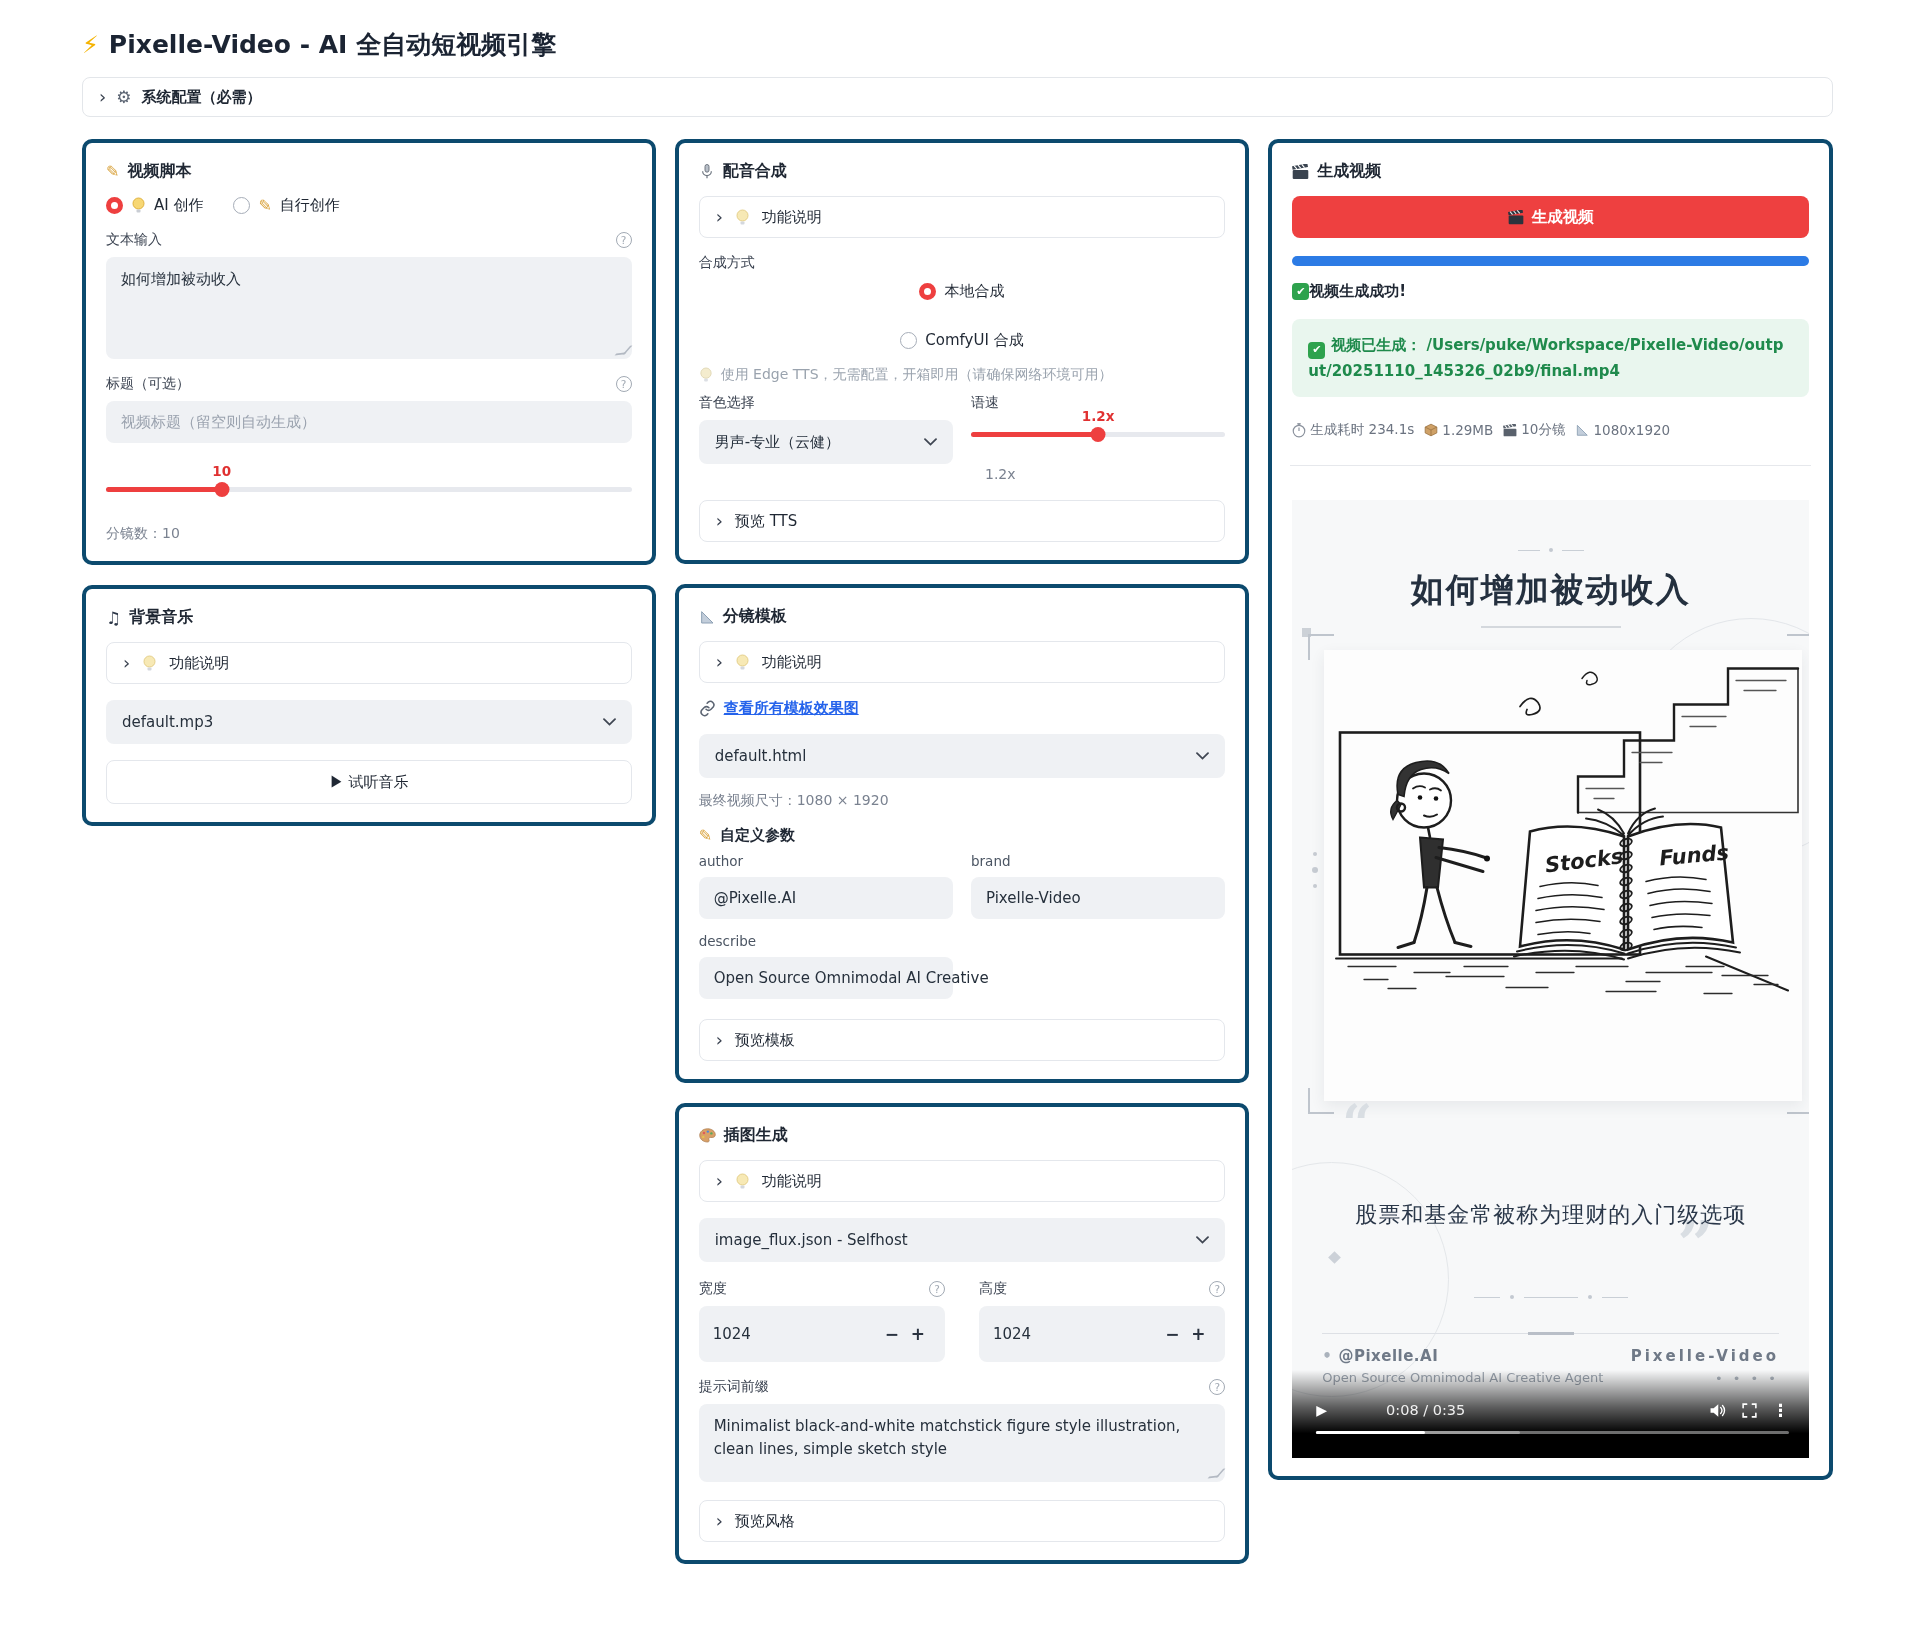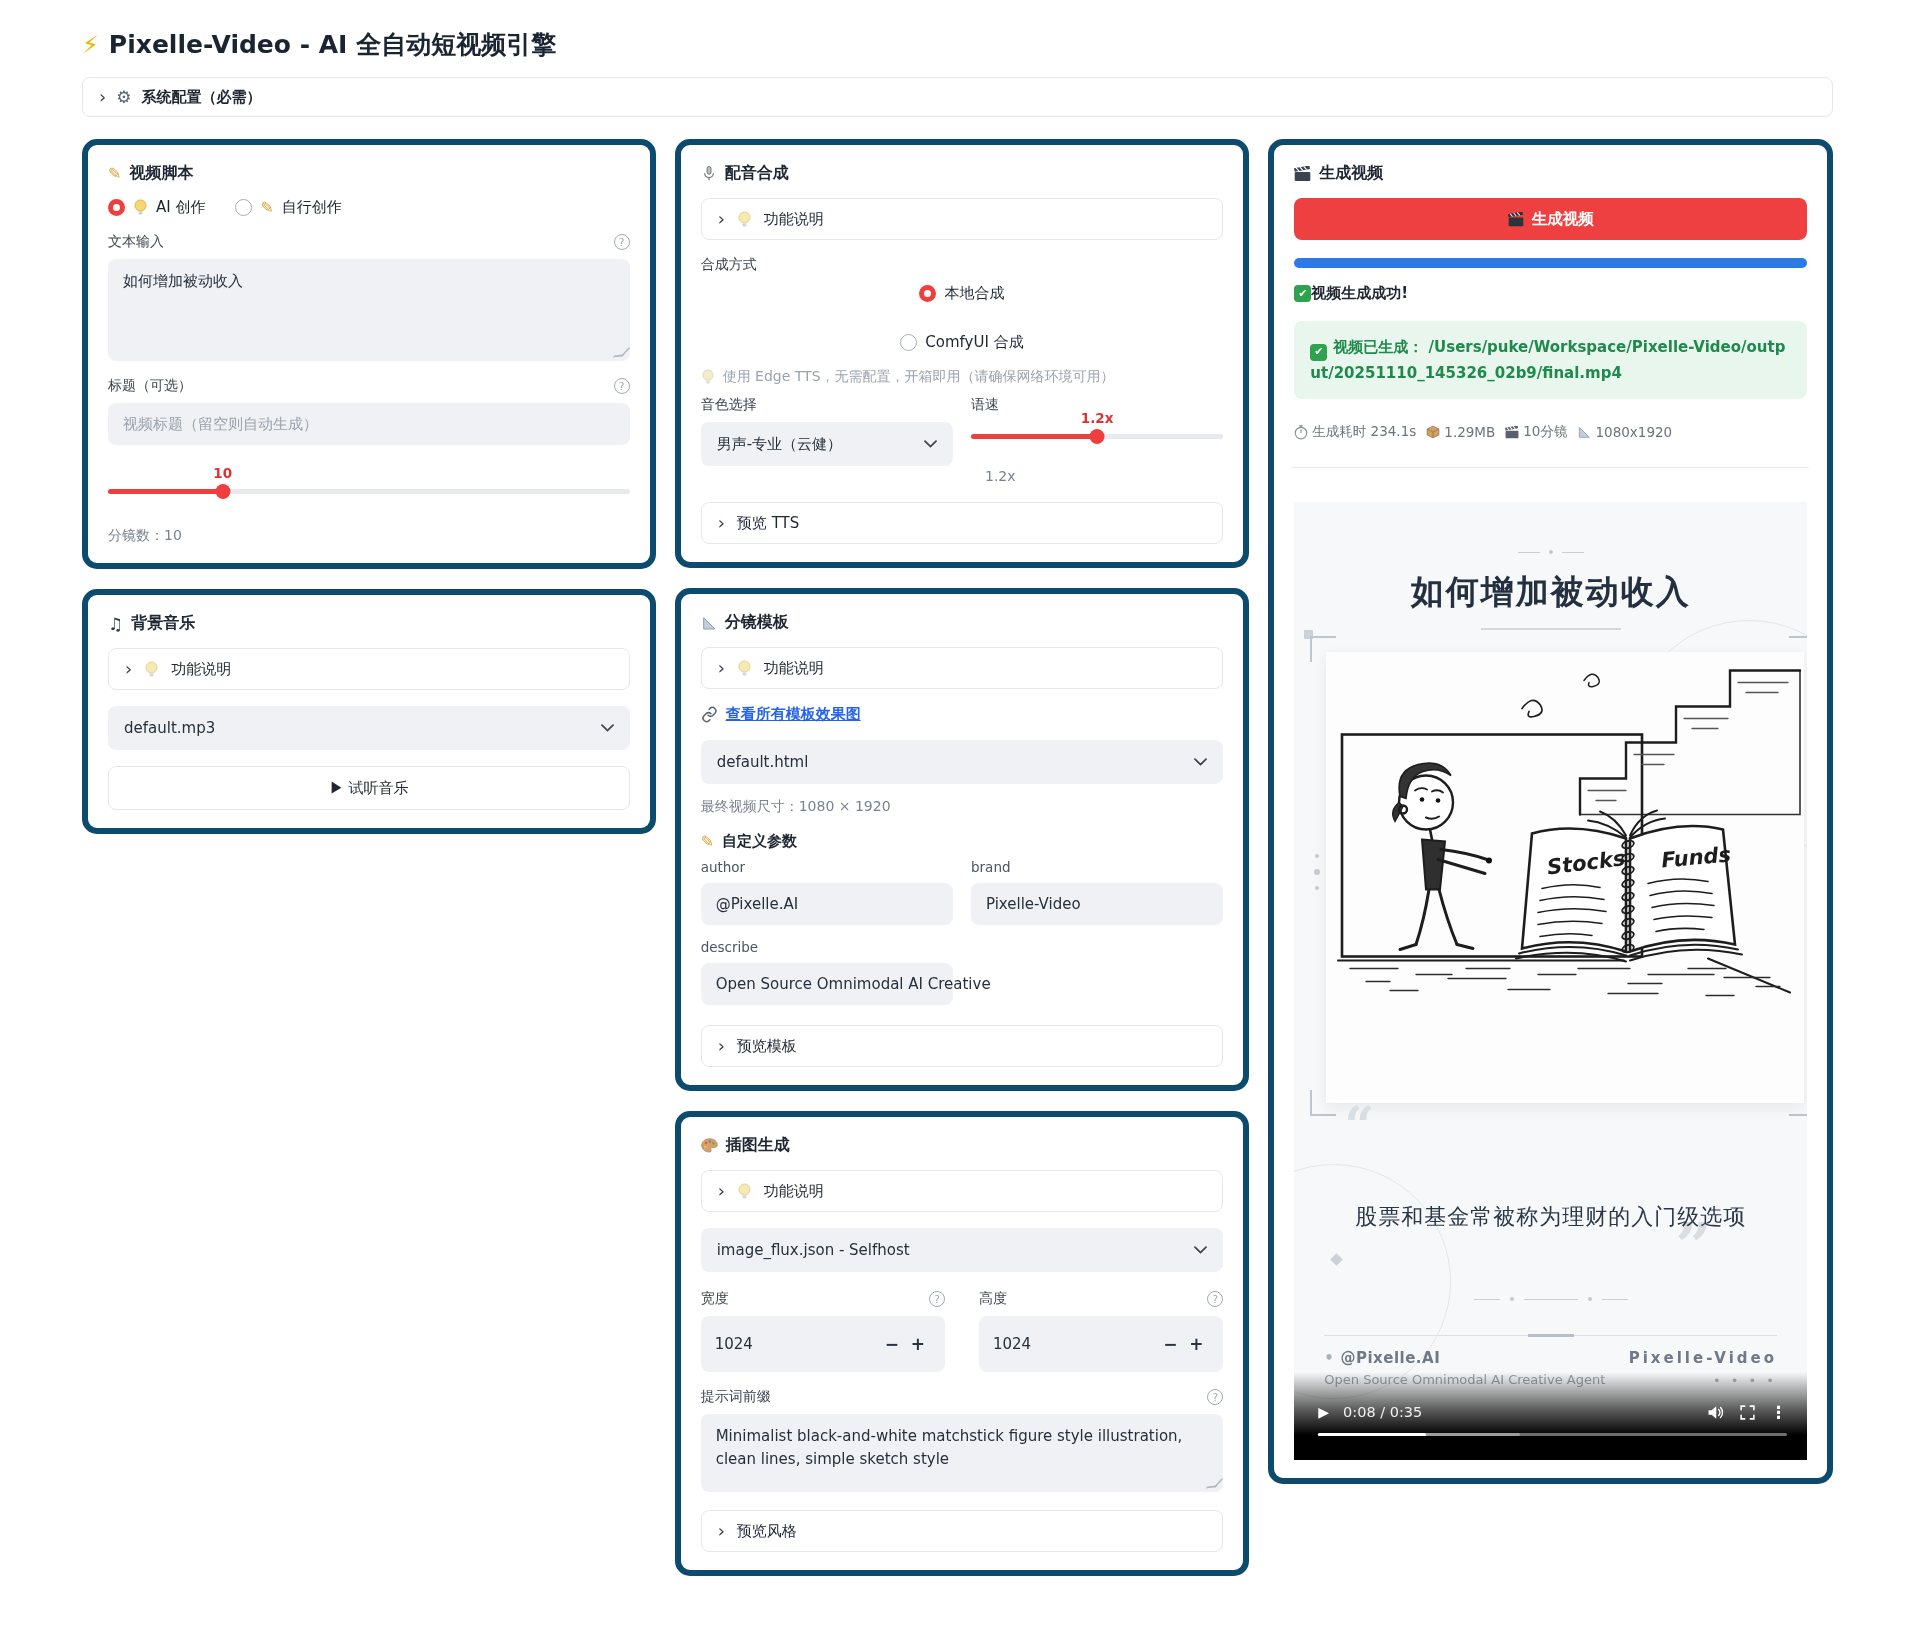--- a/index.html
+++ b/index.html
@@ -16,21 +16,21 @@
   .config-bar { margin-top:16px; height:40px; border:1px solid #e3e6ea; border-radius:8px; background:#fff; display:flex; align-items:center; gap:10px; padding:0 16px; cursor:pointer; }
   .chev { color:#3b4351; font-size:18px; line-height:1; font-weight:400; }
   .chev::before { content:"›"; }
   .gear { color:#5b6472; font-size:17px; }
   .gear::before { content:"⚙"; }
   .config-label { font-size:15px; font-weight:700; }
 
   
   .main { display:flex; gap:19px; margin-top:22px; align-items:flex-start; }
   .col-l { width:575px; } .col-m { width:576px; } .col-r { width:566px; }
-  .card { background:#fff; border:6px solid #0c4a6e; border-radius:15px; padding:18px 20px; }
+  .card { background:#fff; border:4px solid #0c4a6e; border-radius:10px; padding:18px 20px; }
   .card + .card { margin-top:20px; }
   .card-title { display:flex; align-items:center; gap:8px; font-size:16px; font-weight:700; color:#1f2733; margin-bottom:14px; }
 
   .accordion { border:1px solid #e4e7ec; border-radius:8px; height:42px; display:flex; align-items:center; gap:12px; padding:0 16px; font-size:15px; color:#1f2733; cursor:pointer; background:#fff; }
   .radio-row { display:flex; align-items:center; gap:30px; margin:6px 0 16px; }
   .radio-opt { display:flex; align-items:center; gap:8px; font-size:15px; cursor:pointer; }
   .rdot { width:17px; height:17px; border-radius:50%; flex:0 0 auto; }
   .rdot.on { background:#fff; border:5px solid #ee3f3f; }
   .rdot.off { background:#fff; border:1.5px solid #a6adb8; }
 
@@ -113,21 +113,21 @@
   .v-foot { position:absolute; top:847px; left:30px; right:30px; display:flex; justify-content:space-between; align-items:flex-start; }
   .vf-author { font-size:15px; color:#6f7987; font-weight:600; letter-spacing:.5px; }
   .vf-author .bdot { color:#aab2bc; margin-right:6px; }
   .vf-sub { margin-top:5px; font-size:13px; color:#98a1ac; }
   .vf-brand { font-size:15px; color:#6f7987; font-weight:600; letter-spacing:3px; text-align:right; }
   .vf-dots { margin-top:6px; text-align:right; color:#aab2bc; font-size:13px; letter-spacing:3px; }
   .v-ctl { position:absolute; left:0; right:0; bottom:0; height:88px; background:linear-gradient(to bottom, rgba(0,0,0,0) 0%, rgba(0,0,0,.62) 42%, #000 72%, #000 100%); }
   .ctl-row { position:absolute; top:30px; left:24px; right:20px; display:flex; align-items:center; gap:14px; color:#fff; }
   .play-tri { font-size:14px; color:#fff; }
   .play-tri::before { content:"▶"; }
-  .ctl-time { font-size:14.5px; color:#f0f0f0; }
+  .ctl-time { font-size:14.5px; color:#f0f0f0;margin-left:45px; }
   .ctl-sp { flex:1; }
   .kebab { color:#fff; font-size:17px; font-weight:700; }
   .kebab::before { content:"⋮"; }
   .ctl-bar { position:absolute; bottom:24px; left:24px; right:20px; height:3.5px; background:#6e6e6e; border-radius:2px; }
   .ctl-buf { position:absolute; left:0; top:0; bottom:0; width:43%; background:#9d9d9d; border-radius:2px; }
   .ctl-played { position:absolute; left:0; top:0; bottom:0; width:23%; background:#fff; border-radius:2px; }
 
   .icon { display:inline-flex; vertical-align:-2px; }
   .music-note { font-size:17px; color:#2d3748; }
   .music-note::before { content:"♫"; }

